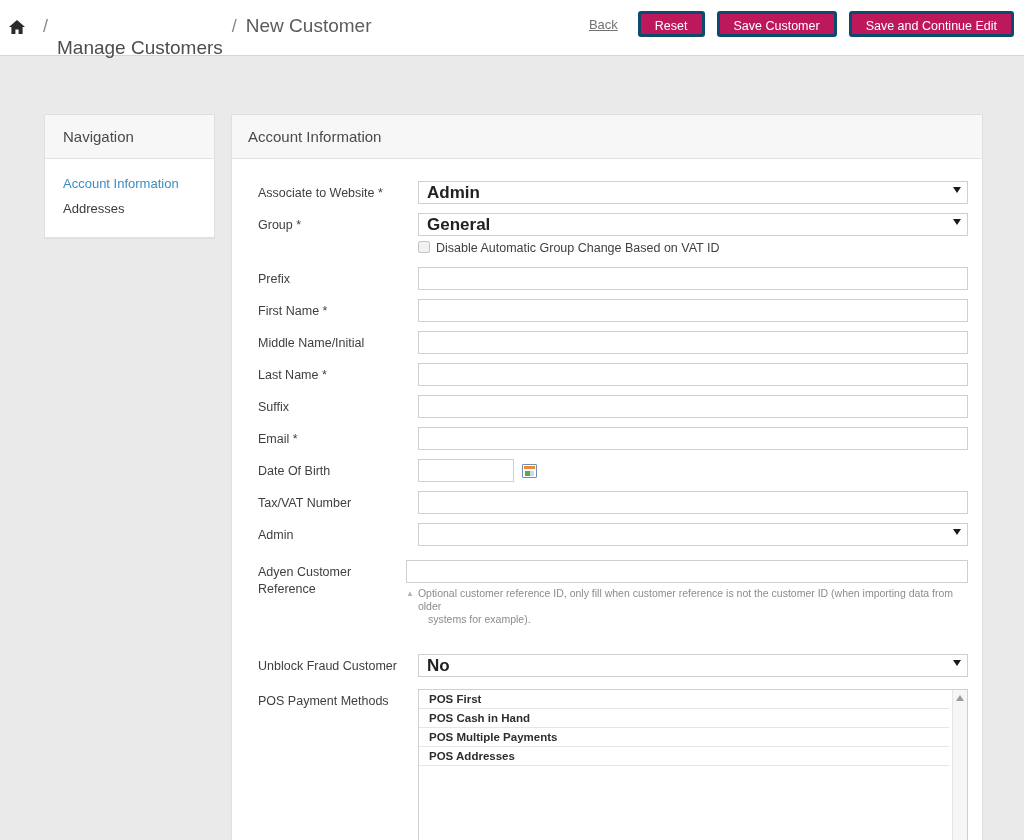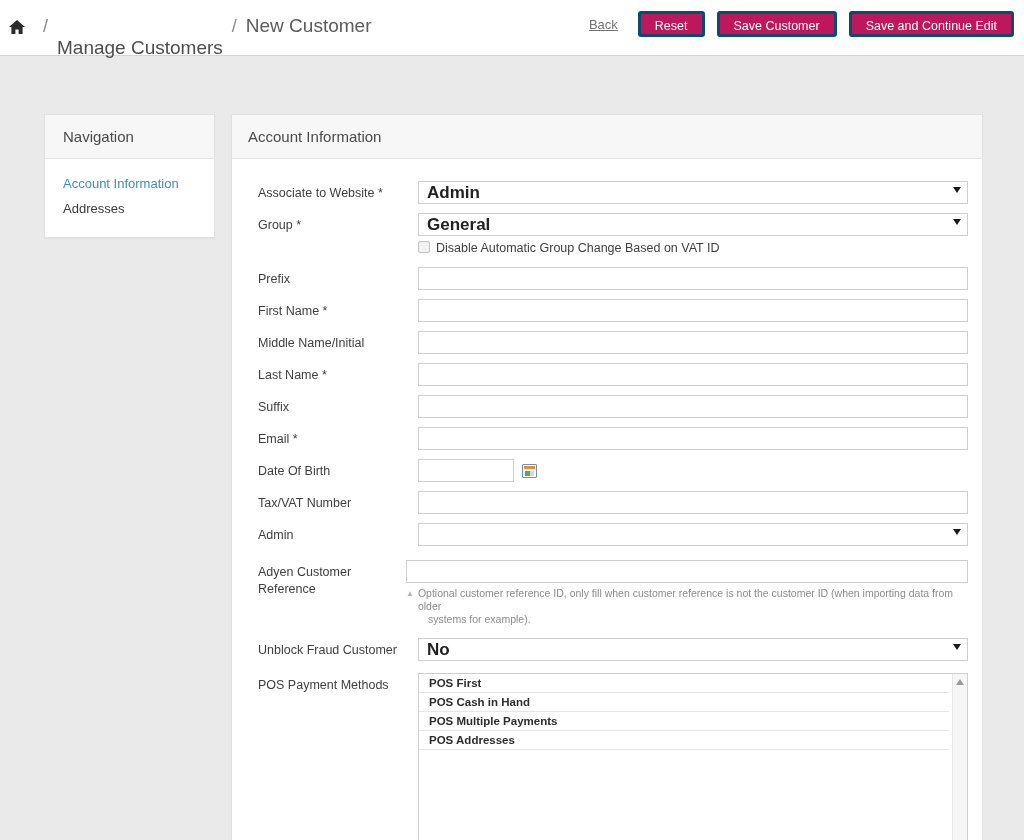--- a/index.html
+++ b/index.html
@@ -433,21 +433,21 @@
           <div class="note">
             <span class="note-mark">▲</span>
             <span class="note-text">
               <span>Optional customer reference ID, only fill when customer reference is not the customer ID (when importing data from older</span>
               <span class="cont">systems for example).</span>
             </span>
           </div>
         </div>
       </div>
 
-      <div class="row" style="margin-top:12px;justify-content:center;">
+      <div class="row" style="margin-top:28px;justify-content:center;">
         <div class="row-label">Unblock Fraud Customer</div>
         <div class="row-field">
           <div class="select">
             <span>No</span>
             <span class="arrow"></span>
           </div>
         </div>
       </div>
 
       <div class="row" style="margin-top:12px;">

